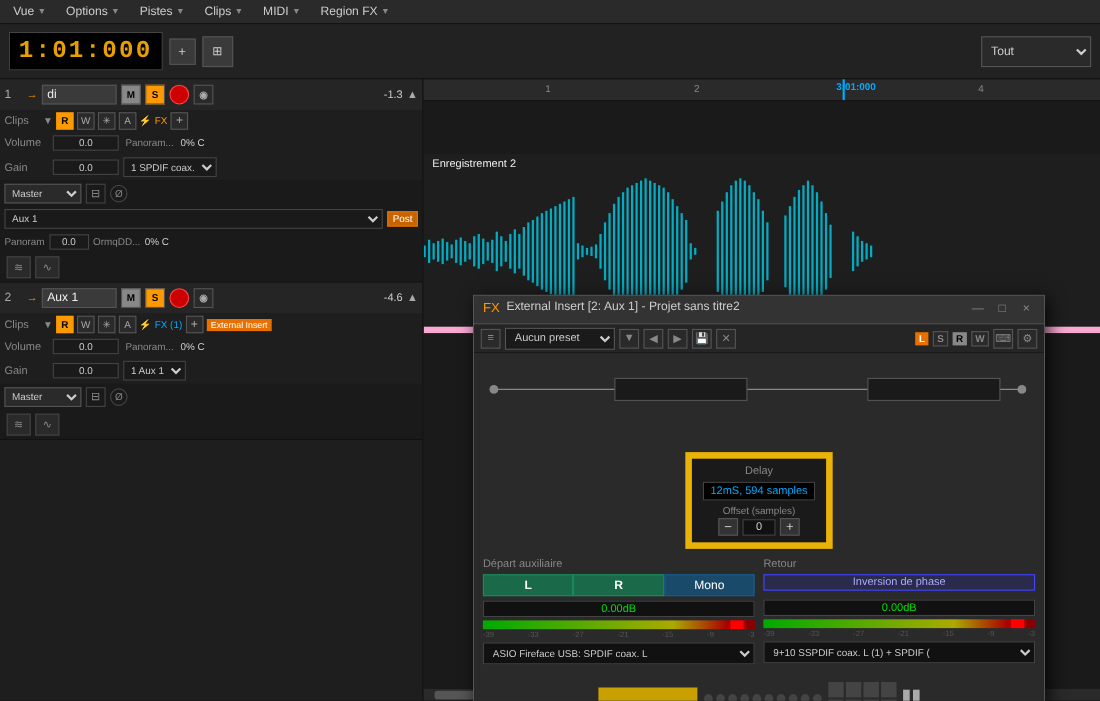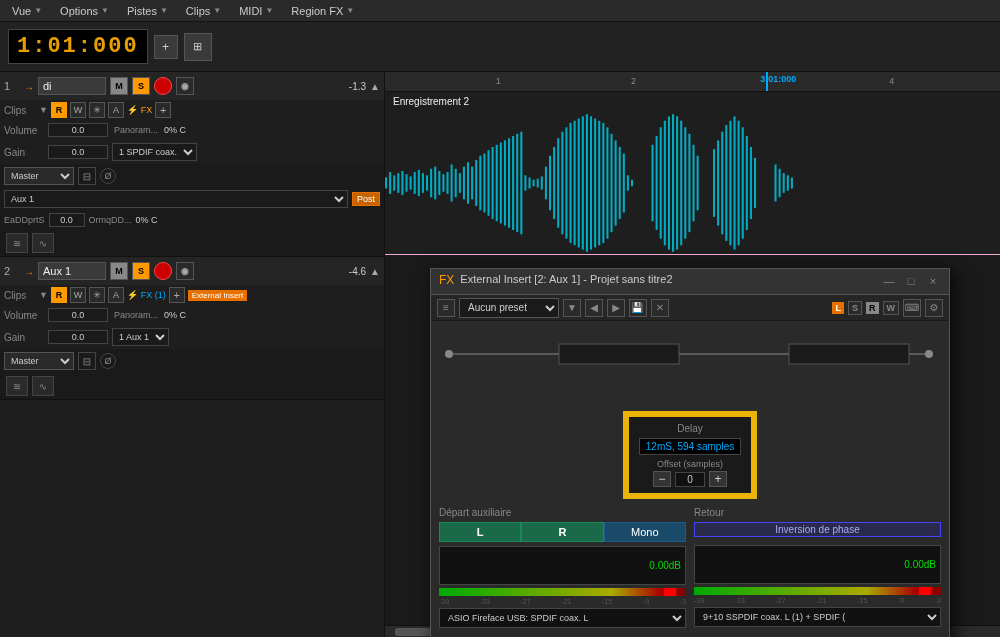--- a/index.html
+++ b/index.html
@@ -338,23 +338,24 @@
       top: 4px;
     }
     .timeline-content {
       flex: 1;
       position: relative;
       background: #1a1a1a;
       overflow: hidden;
     }
     .track-lane {
       height: 163px;
-      border-bottom: 1px solid #f9a8d4;
+      border-bottom: 6px solid #f9a8d4;
       position: relative;
       background: #1e1e1e;
+      margin-top: 48px;
     }
     .track-lane-2 {
       height: 162px;
       background: #1a1a1a;
       position: relative;
     }
     .clip-label {
       color: #eee;
       font-size: 10px;
       position: absolute;
@@ -595,22 +596,22 @@
       font-size: 11px;
       text-align: center;
       padding: 3px 0;
       cursor: pointer;
     }
     .level-readout {
       background: #111;
       border: 1px solid #444;
       color: #0d0;
       font-size: 10px;
-      text-align: right;
-      padding: 13px 4px;
+      text-align: center;
+      padding: 1px 4px;
       margin-bottom: 3px;
     }
     .meter-bar {
       height: 8px;
       background: linear-gradient(to right, #0a0 0%, #aa0 70%, #a00 90%);
       margin-bottom: 2px;
       position: relative;
     }
     .meter-labels {
       display: flex;
@@ -757,20 +758,23 @@
     <span>Region FX</span>
     <span class="menu-arrow">▼</span>
   </div>
 </div>
 
 <div class="transport-bar">
   <div class="timecode">1:01:000</div>
   <div class="transport-btn">+</div>
   <div class="loop-btn">⊞</div>
   <div style="flex:1"></div>
+  <select class="zoom-select">
+    <option>Tout</option>
+  </select>
 </div>
 
 <div class="main-layout">
 
   <div class="tracks-panel">
 
     <div class="track">
 
       <div class="track-header">
         <span class="track-num">1</span>
@@ -818,21 +822,21 @@
         <div class="phase-icon">Ø</div>
       </div>
 
       <div class="send-row">
         <select class="send-select">
           <option>Aux 1</option>
         </select>
         <div class="post-btn">Post</div>
       </div>
       <div class="io-row">
-        <span style="font-size:9px;color:#888">EaDDprtS</span>
+        <span style="font-size:9px;color:#888">Panoram</span>
         <div class="io-knob">0.0</div>
         <span style="font-size:9px;color:#888">OrmqDD...</span>
         <span style="font-size:9px;color:#ccc">0% C</span>
       </div>
 
       <div class="track-icon-row">
         <div class="small-icon-btn">≋</div>
         <div class="small-icon-btn">∿</div>
       </div>
     </div>

